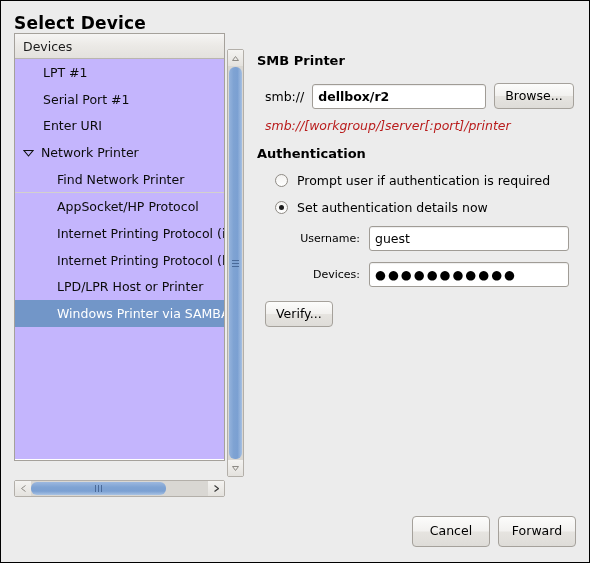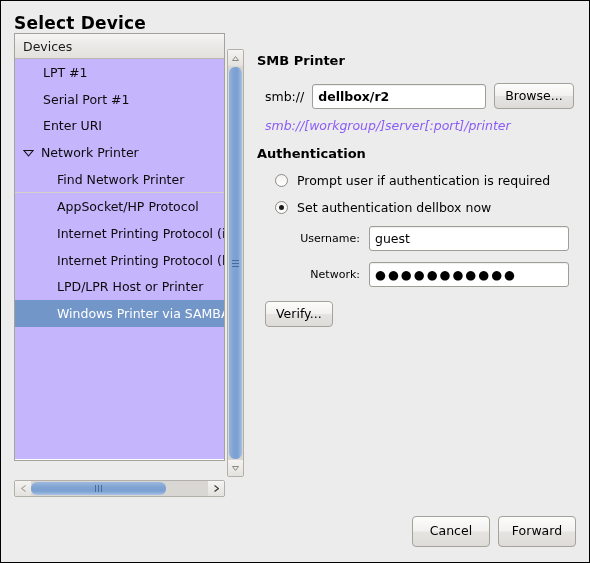--- a/index.html
+++ b/index.html
@@ -239,21 +239,21 @@
     color: #000000;
     cursor: default;
     line-height: 1;
   }
   #browse-btn { margin-left: 8px; }
   #uri-hint {
     margin-top: 9px;
     padding-left: 8px;
     font-size: 12.5px;
     font-style: italic;
-    color: #8b5cf6;
+    color: #b91c1c;
   }
   #auth-title {
     margin-top: 13px;
     font-size: 13px;
     font-weight: bold;
   }
   .radio-row {
     display: flex;
     align-items: center;
     padding-left: 18px;
@@ -420,30 +420,30 @@
 
     <div id="auth-title" class="section-title">Authentication</div>
 
     <div class="radio-row">
       <span class="radio"></span>
       <span class="radio-label">Prompt user if authentication is required</span>
     </div>
 
     <div class="radio-row">
       <span class="radio checked"></span>
-      <span class="radio-label">Set authentication dellbox now</span>
+      <span class="radio-label">Set authentication details now</span>
     </div>
 
     <div class="field-row">
       <span class="field-label">Username:</span>
       <input id="username-input" class="txt" type="text" value="guest" style="">
     </div>
 
     <div class="field-row">
-      <span class="field-label">Network:</span>
+      <span class="field-label">Devices:</span>
       <input id="password-input" class="txt" type="text" value="●●●●●●●●●●●" style="">
     </div>
 
     <button id="verify-btn" class="btn">Verify...</button>
   </div>
 
   <div id="footer">
     <button class="btn">Cancel</button>
     <button class="btn">Forward</button>
   </div>

